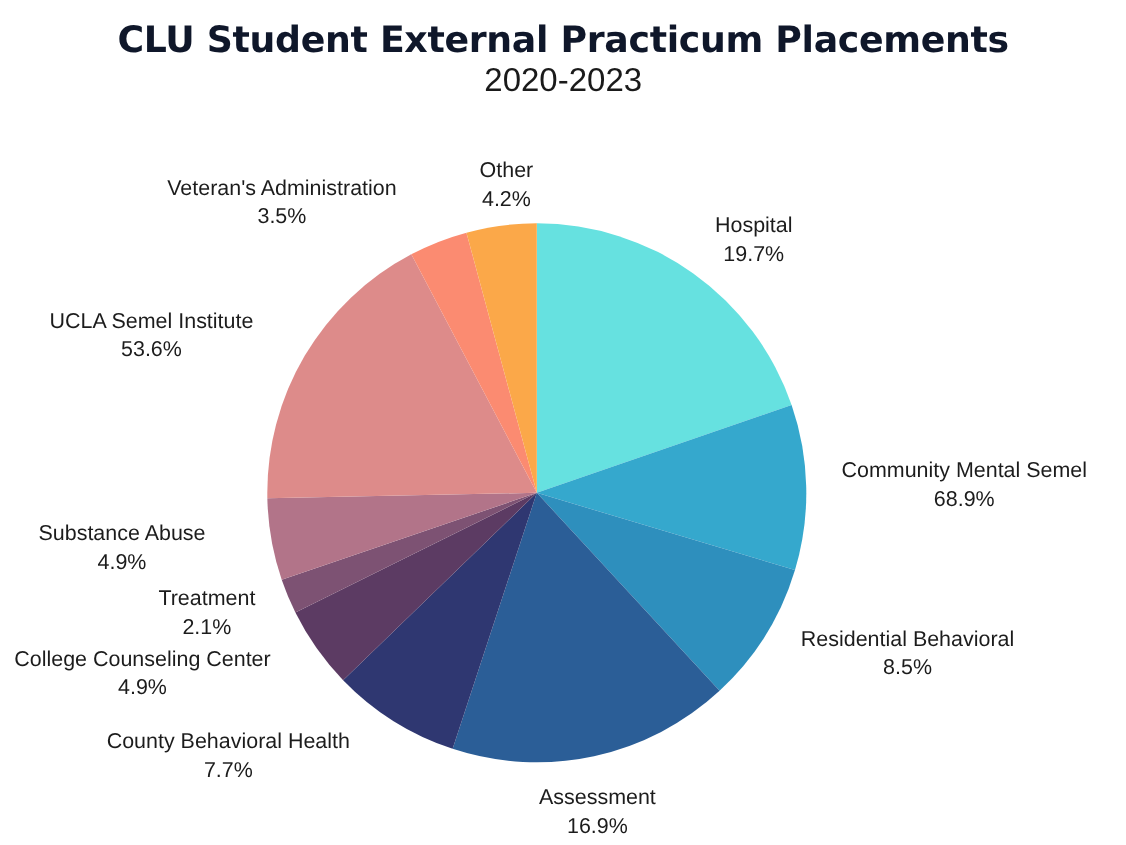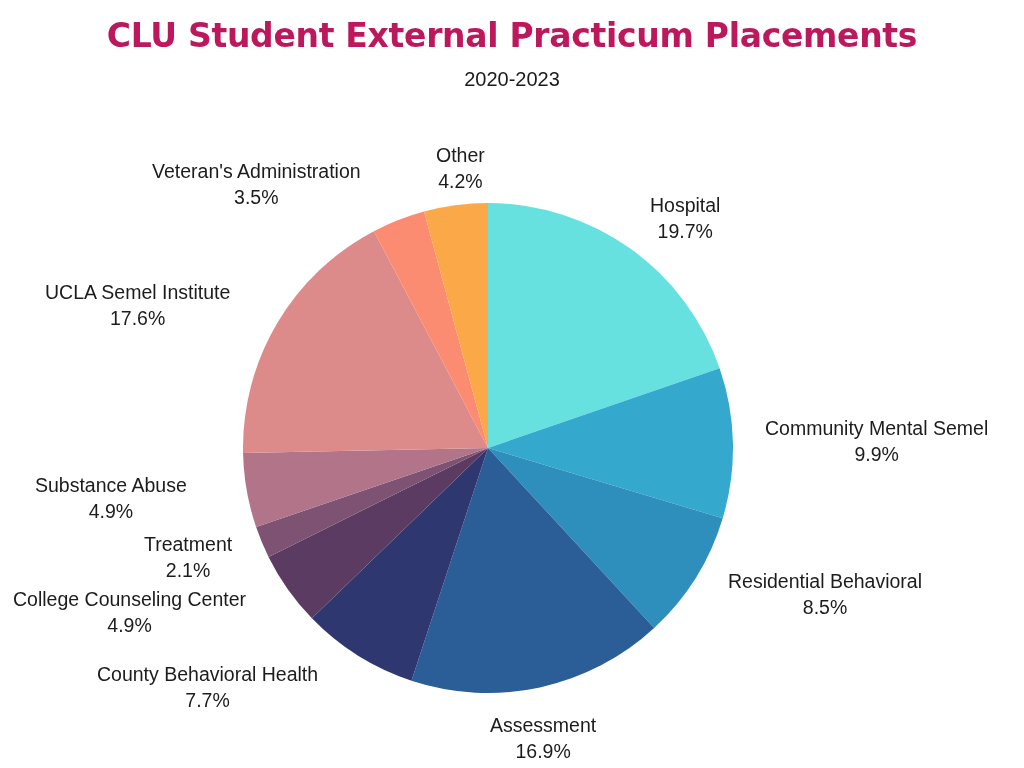--- a/index.html
+++ b/index.html
@@ -23,32 +23,32 @@
     top: 18px;
     left: 0;
     width: 1024px;
     text-align: center;
     pointer-events: none;
   }
   .chart-title {
     font-family: "DejaVu Sans", sans-serif;
     font-size: 33px;
     font-weight: 700;
-    color: #be185d;
+    color: #0f172a;
     letter-spacing: -0.3px;
     line-height: 1.1;
     margin: 0;
   }
   .chart-subtitle {
     font-family: "Liberation Sans", sans-serif;
-    font-size: 20px;
+    font-size: 30px;
     font-weight: 400;
     color: #1a1a1a;
     line-height: 1.35;
-    margin: 12px;
+    margin: 0;
   }
   svg.pie-svg {
     position: absolute;
     top: 0;
     left: 0;
     width: 1024px;
     height: 768px;
   }
   .slice-label {
     position: absolute;
@@ -87,21 +87,21 @@
       <path d="M 488 448 L 424.03 211.50 A 245 245 0 0 1 488.00 203.00 Z" fill="#FBA849"></path>
     </svg>
 
   <div id="label-layer">
       <div class="slice-label" style="left: 650px; top: 192px;">
         <span class="lbl-name">Hospital</span>
         <span class="lbl-pct">19.7%</span>
       </div>
       <div class="slice-label" style="left: 765px; top: 415px;">
         <span class="lbl-name">Community Mental Semel</span>
-        <span class="lbl-pct">9.9%</span>
+        <span class="lbl-pct">68.9%</span>
       </div>
       <div class="slice-label" style="left: 728px; top: 568px;">
         <span class="lbl-name">Residential Behavioral</span>
         <span class="lbl-pct">8.5%</span>
       </div>
       <div class="slice-label" style="left: 490px; top: 696px; margin-top: 16px;">
         <span class="lbl-name">Assessment</span>
         <span class="lbl-pct">16.9%</span>
       </div>
       <div class="slice-label" style="left: 97px; top: 661px;">
@@ -115,21 +115,21 @@
       <div class="slice-label" style="left: 144px; top: 531px;">
         <span class="lbl-name">Treatment</span>
         <span class="lbl-pct">2.1%</span>
       </div>
       <div class="slice-label" style="left: 35px; top: 472px;">
         <span class="lbl-name">Substance Abuse</span>
         <span class="lbl-pct">4.9%</span>
       </div>
       <div class="slice-label" style="left: 45px; top: 279px;">
         <span class="lbl-name">UCLA Semel Institute</span>
-        <span class="lbl-pct">17.6%</span>
+        <span class="lbl-pct">53.6%</span>
       </div>
       <div class="slice-label" style="left: 152px; top: 158px; text-align: center;">
         <span class="lbl-name">Veteran's Administration</span>
         <span class="lbl-pct">3.5%</span>
       </div>
       <div class="slice-label" style="left: 436px; top: 142px;">
         <span class="lbl-name">Other</span>
         <span class="lbl-pct">4.2%</span>
       </div>
     </div>

